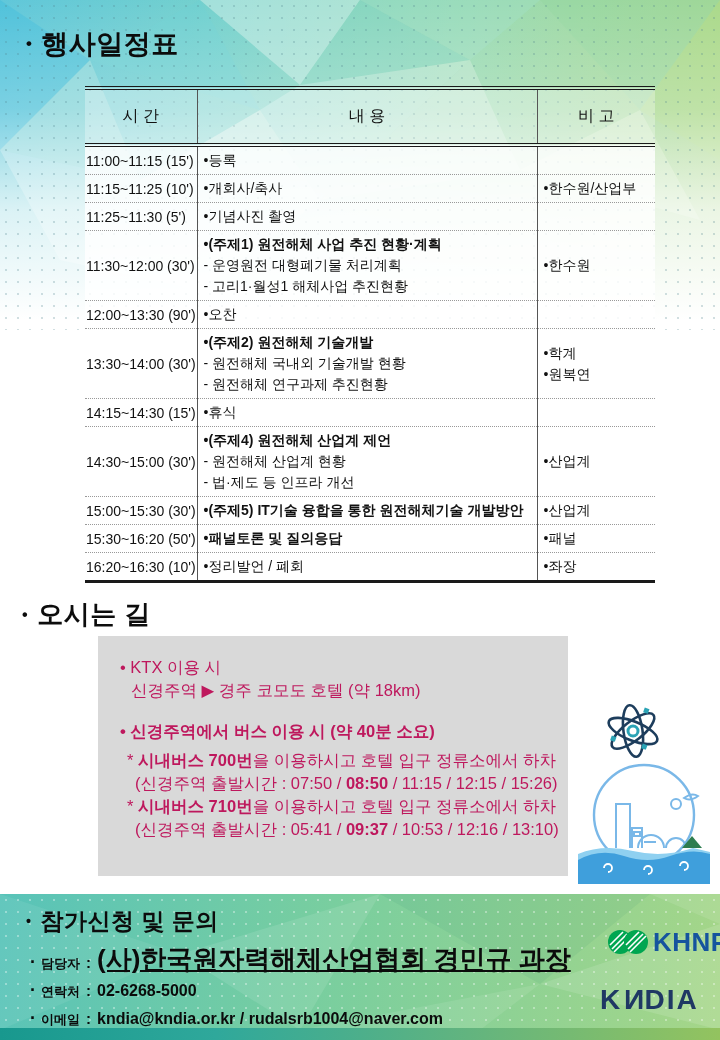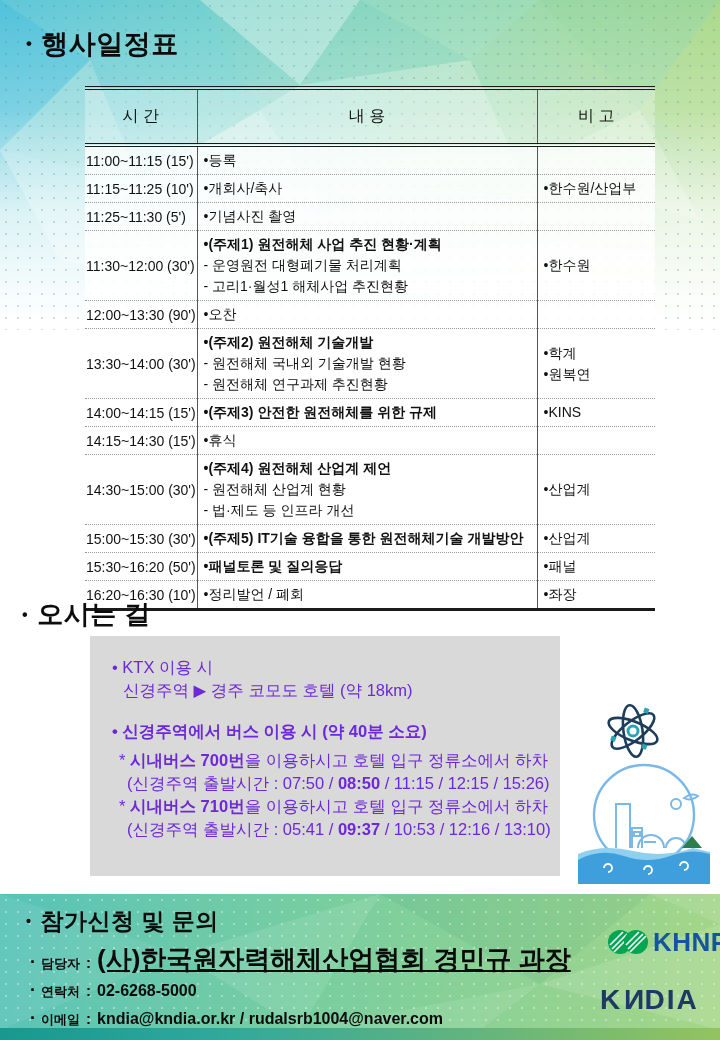--- a/index.html
+++ b/index.html
@@ -42,23 +42,23 @@
   .sched tbody tr + tr td{border-top:1px dotted #999;margin-left:44px;}
   .sched tbody tr:last-child td{border-bottom:3px solid #1a1a1a;}
   .sched .c-time{text-align:left;padding:3px 1px;white-space:nowrap;border-right:1.5px solid #555;}
   .sched th.h-time{border-right:1.5px solid #555;}
   .sched .c-content{border-right:1.5px solid #555;}
   .sched th.h-content{border-right:1.5px solid #555;}
   .sched .c-content div,.sched .c-note div{line-height:21px;}
   .b{font-weight:700;}
   
   .dir-box{
-    position:absolute;top:636px;left:90px;width:470px;height:240px;
+    position:absolute;top:636px;left:98px;width:470px;height:240px;
     background:#d9d9d9;box-sizing:border-box;padding:20px 0 0 22px;
-    font-size:16.5px;line-height:23px;color:#6d28d9;
+    font-size:16.5px;line-height:23px;color:#be185d;
   }
   .dir-line.indent{padding-left:11px;}
   .dir-line.gap{margin-top:18px;font-weight:bold;}
   .dir-line.sub{margin-top:6px;padding-left:7px;}
   .dir-line.sub2{padding-left:15px;}
   .dir-line.gap2{padding-left:7px;}
   
   .atom{position:absolute;top:700px;left:602px;}
   .plant{position:absolute;top:758px;left:578px;}
   
@@ -179,29 +179,20 @@
         <tr>
           <td class="c-time">13:30~14:00 (30')</td>
           <td class="c-content">
             <div class="b">•(주제2) 원전해체 기술개발</div>
             <div>- 원전해체 국내외 기술개발 현황</div>
             <div>- 원전해체 연구과제 추진현황</div>
           </td>
           <td class="c-note">
             <div>•학계</div>
             <div>•원복연</div>
-          </td>
-        </tr>
-        <tr>
-          <td class="c-time">14:00~14:15 (15')</td>
-          <td class="c-content">
-            <div class="b">•(주제3) 안전한 원전해체를 위한 규제</div>
-          </td>
-          <td class="c-note">
-            <div>•KINS</div>
           </td>
         </tr>
         <tr>
           <td class="c-time">14:15~14:30 (15')</td>
           <td class="c-content">
             <div>•휴식</div>
           </td>
           <td class="c-note"></td>
         </tr>
         <tr>

